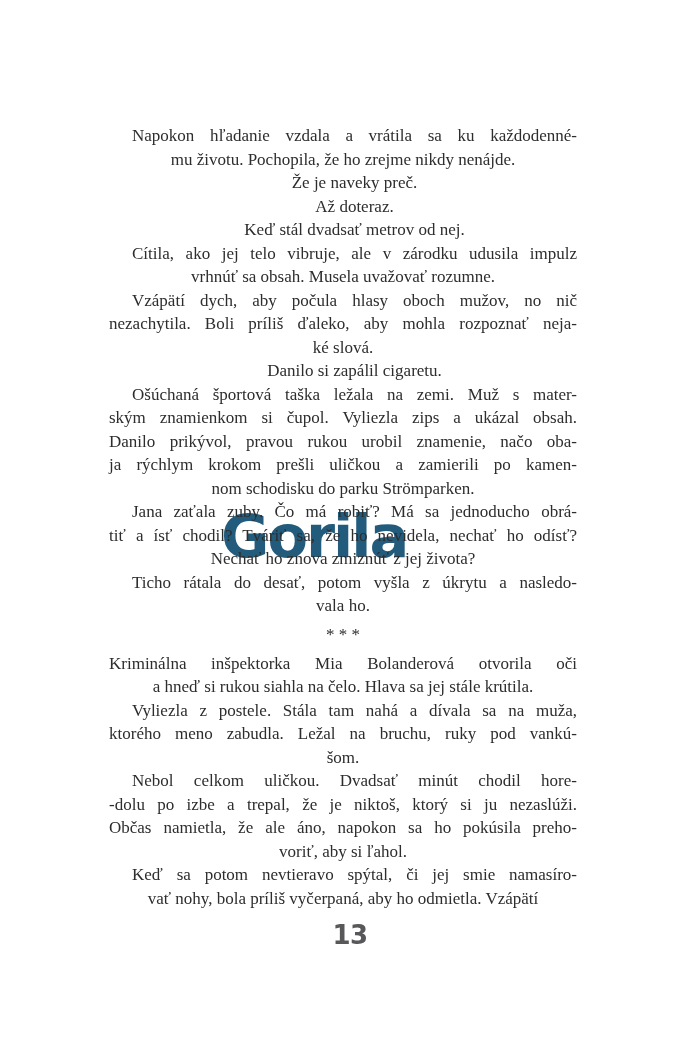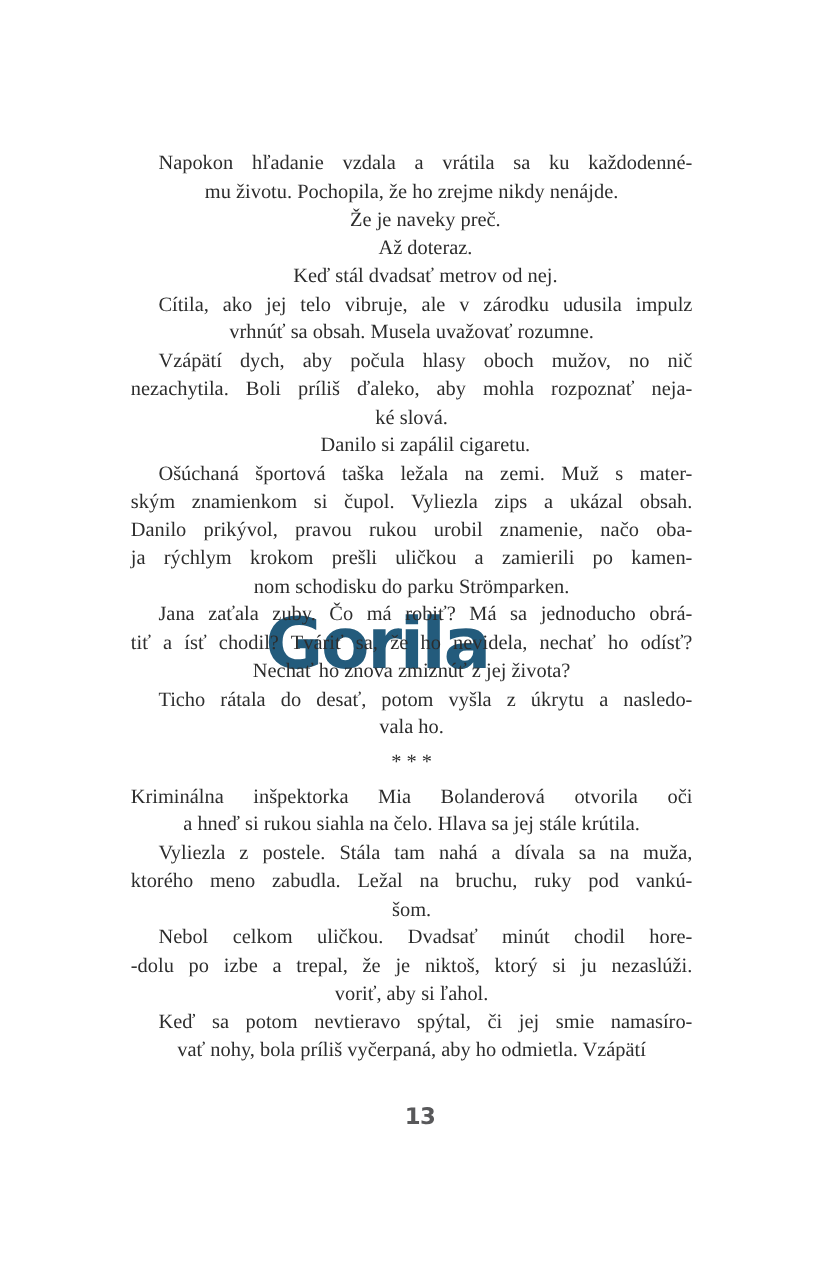--- a/index.html
+++ b/index.html
@@ -60,21 +60,21 @@
   }
   .page-number {
     position: absolute;
     left: 0;
     top: 920px;
     width: 700px;
     z-index: 2;
     text-align: center;
     font-family: "DejaVu Sans", sans-serif;
     font-weight: bold;
-    font-size: 19px;
+    font-size: 26px;
     letter-spacing: -0.5px;
     color: #58585a;
   }
 </style>
 </head>
 <body>
 
 <div class="page">
   <div class="watermark">Gorila</div>
 
@@ -101,19 +101,20 @@
       <div class="line justify indent">Ticho rátala do desať, potom vyšla z úkrytu a nasledo-</div>
       <div class="line">vala ho.</div>
       <div class="separator">* * *</div>
       <div class="line justify">Kriminálna inšpektorka Mia Bolanderová otvorila oči</div>
       <div class="line">a hneď si rukou siahla na čelo. Hlava sa jej stále krútila.</div>
       <div class="line justify indent">Vyliezla z postele. Stála tam nahá a dívala sa na muža,</div>
       <div class="line justify">ktorého meno zabudla. Ležal na bruchu, ruky pod vankú-</div>
       <div class="line">šom.</div>
       <div class="line justify indent">Nebol celkom uličkou. Dvadsať minút chodil hore-</div>
       <div class="line justify">-dolu po izbe a trepal, že je niktoš, ktorý si ju nezaslúži.</div>
+      <div class="line justify">Občas namietla, že ale áno, napokon sa ho pokúsila preho-</div>
       <div class="line">voriť, aby si ľahol.</div>
       <div class="line justify indent">Keď sa potom nevtieravo spýtal, či jej smie namasíro-</div>
       <div class="line">vať nohy, bola príliš vyčerpaná, aby ho odmietla. Vzápätí</div>
     </div>
 
   <div class="page-number">13</div>
 </div>
 
 </body></html>

